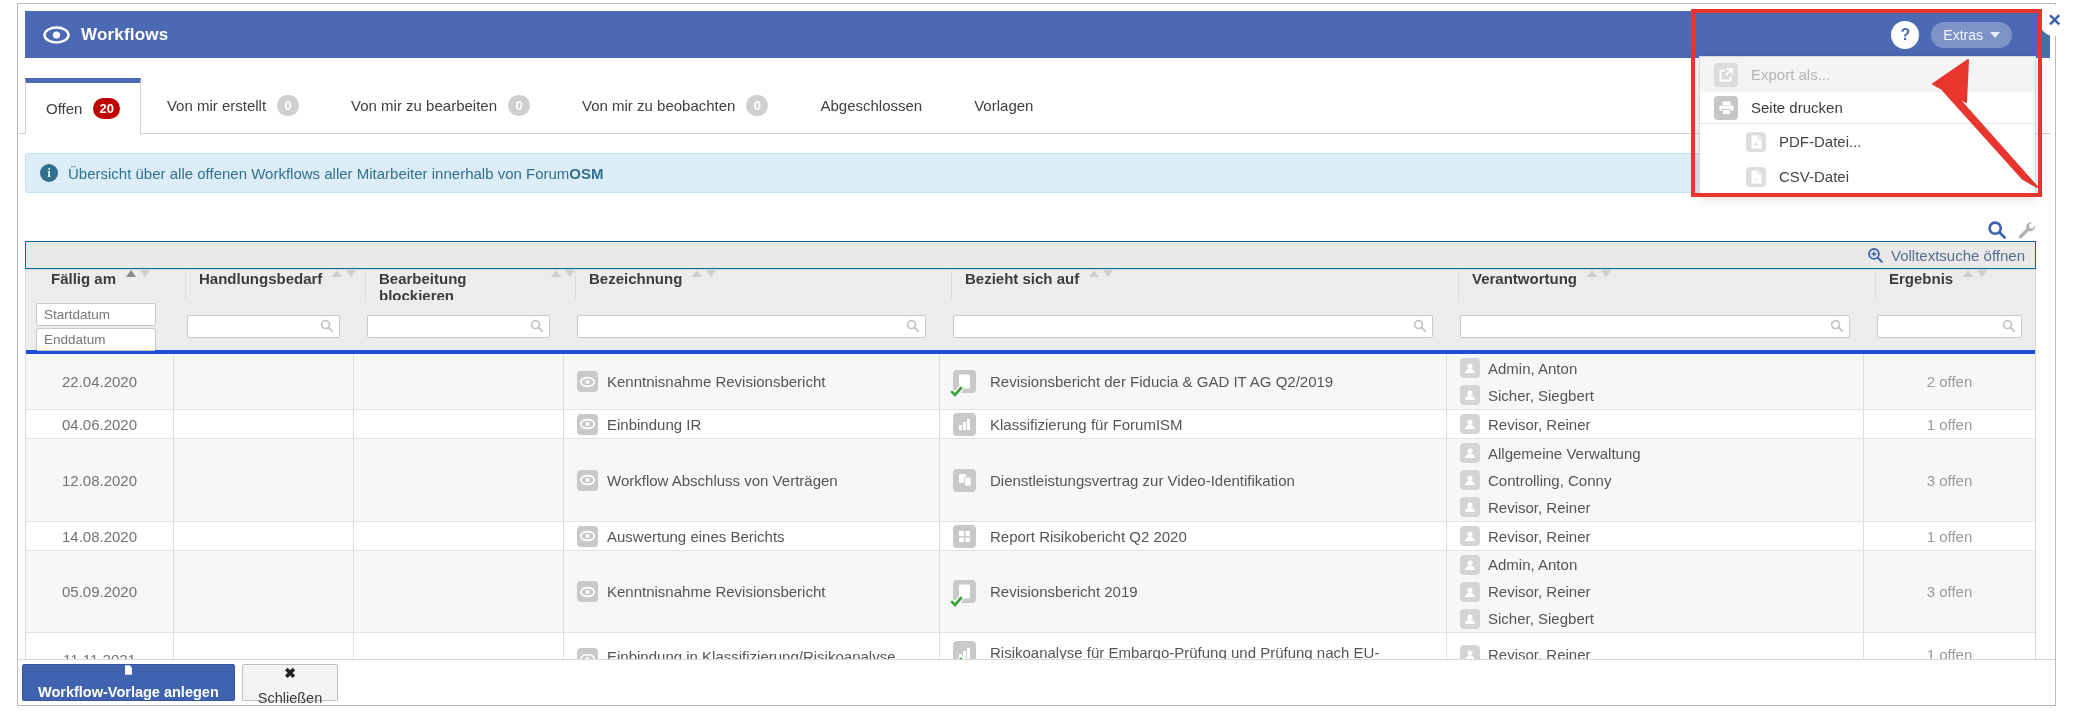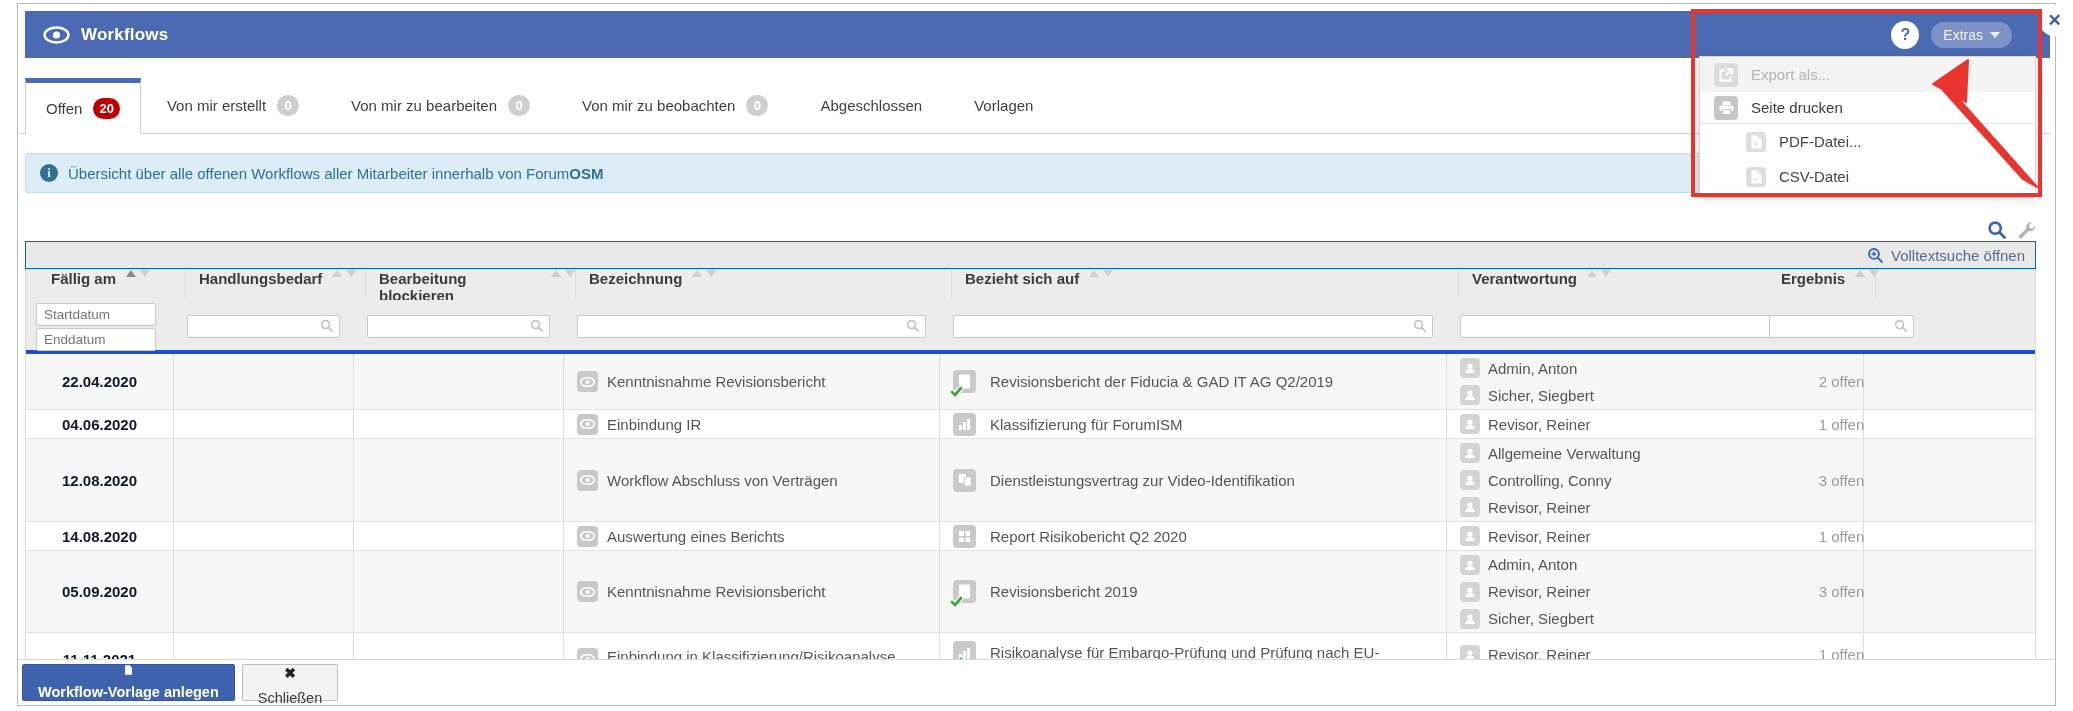--- a/index.html
+++ b/index.html
@@ -58,39 +58,39 @@
   .vt-link { display:flex; align-items:center; gap:7px; color:#5a6a8f; font-size:15px; cursor:pointer; }
 
   
   .table { position:absolute; left:7px; top:265px; width:2011px; border:1px solid #d9d9d9; }
   .thead { position:relative; height:30px; background:#ececec; }
   .tfilter { position:relative; height:54px; background:#ececec; border-bottom:4px solid #1d4ed8; }
   .tbody { position:relative; height:312px; overflow:hidden; background:#fff; }
   .col { position:absolute; top:0; bottom:0; border-right:1px solid #dedede; }
   .c1{left:0;width:148px}.c2{left:148px;width:180px}.c3{left:328px;width:210px}
   .c4{left:538px;width:376px}.c5{left:914px;width:507px}.c6{left:1421px;width:417px}
-  .c7{left:1730px;width:171px;border-right:none}
+  .c7{left:1838px;width:171px;border-right:none}
   .hcell { display:flex; align-items:flex-start; padding-left:13px; font-size:15px; font-weight:bold; color:#3c3c3c;margin-left:12px; }
   .sorts { display:flex; gap:4px; margin-left:10px; align-items:center; }
   .car { width:0; height:0; }
   .car.up { border-left:5px solid transparent; border-right:5px solid transparent; border-bottom:7px solid #cfcfcf; }
   .car.dn { border-left:5px solid transparent; border-right:5px solid transparent; border-top:7px solid #cfcfcf; }
   .car.up.on { border-bottom-color:#8a8a8a; }
   .fcell { padding:0 13px; position:relative; }
   .fcell input, .date-in { width:100%; height:23px; border:1px solid #c9c9c9; border-radius:2px;
            font-family:"Liberation Sans",sans-serif; font-size:13.5px; color:#666; padding:0 22px 0 7px; background:#fff; }
   .fsearch { position:absolute; top:15px; left:13px; right:13px; }
   .fsearch input { width:100%; }
   .fsearch svg { position:absolute; right:6px; top:4px; }
   .date-wrap { position:absolute; top:3px; left:10px; width:120px; }
   .date-in { padding:0 7px; margin-bottom:2px; height:23px; display:block; }
   .row { position:relative; border-bottom:1px solid #e3e3e3; background:#fff; }
   .row.alt { background:#f7f7f7; }
   .cell { display:flex; align-items:center; overflow:hidden; }
-  .due { justify-content:center; color:#0f172a; font-weight:bold; font-size:15px; }
+  .due { justify-content:center; color:#737373; font-weight:normal; font-size:15px; }
   .namecell { padding-left:13px; gap:9px; color:#555; font-size:15px; }
   .refcell { padding-left:13px; gap:14px; color:#555; font-size:15px; }
   .respcell { flex-direction:column; align-items:flex-start; justify-content:center; padding-left:13px; }
   .resp-line { display:flex; align-items:center; gap:8px; height:27px; color:#555; font-size:15px; }
   .result { justify-content:center; color:#9a9a9a; font-size:15px; }
   .sq { flex:0 0 auto; border-radius:4px; background:#c9c9c9; display:flex; align-items:center; justify-content:center; position:relative; }
   .sq.s21{width:21px;height:21px}.sq.s23{width:23px;height:23px}.sq.s20{width:20px;height:20px;background:#d4d4d4}
   .chk { position:absolute; left:-3px; bottom:-5px; }
 
   

